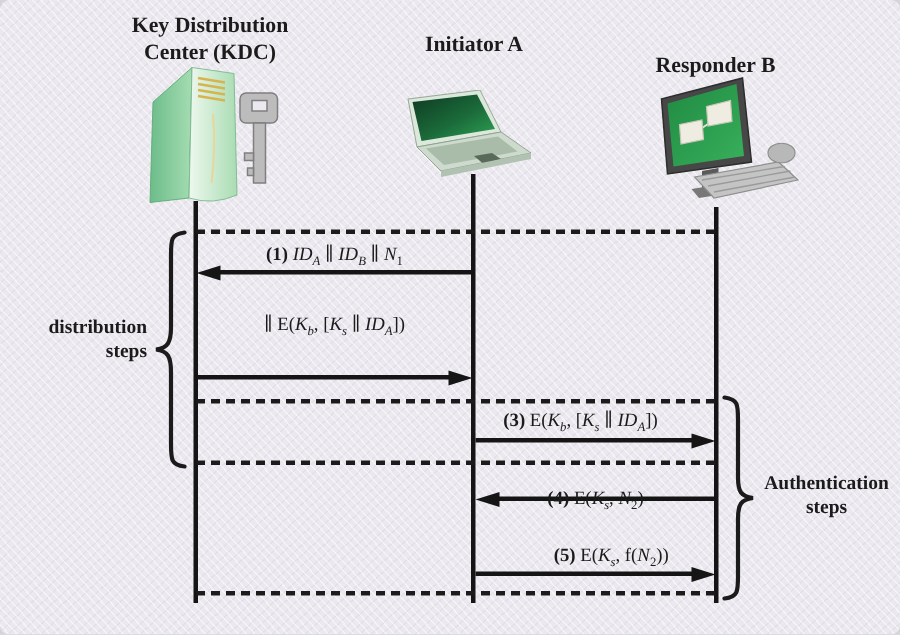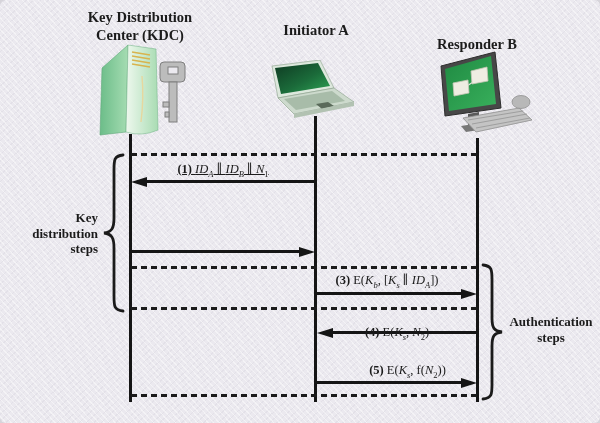--- a/index.html
+++ b/index.html
@@ -140,40 +140,40 @@
   </div>
   <div class="abs arrow dir-left" style="left:317px;top:326px;width:160px;">
     <div class="shaft"></div>
       <div class="head"></div>
   </div>
   <div class="abs arrow dir-right" style="left:317px;top:376px;width:160px;">
     <div class="shaft"></div>
       <div class="head"></div>
   </div>
 
-  <div class="abs msg" style="left:138px;top:161px;width:170px;text-decoration:underline;">
+  <div class="abs msg" style="left:138px;top:161px;width:170px;">
     <div><b>(1)</b> <i>ID</i><sub><i>A</i></sub> ∥ <i>ID</i><sub><i>B</i></sub> ∥ <i>N</i><sub>1</sub></div>
   </div>
   <div class="abs msg" style="left:118px;top:208px;width:210px;">
+    <div>∥ E(<i>K</i><sub><i>b</i></sub>, [<i>K</i><sub><i>s</i></sub> ∥ <i>ID</i><sub><i>A</i></sub>])</div>
   </div>
   <div class="abs msg" style="left:318px;top:272px;width:138px;">
     <div><b>(3)</b> E(<i>K</i><sub><i>b</i></sub>, [<i>K</i><sub><i>s</i></sub> ∥ <i>ID</i><sub><i>A</i></sub>])</div>
   </div>
   <div class="abs msg" style="left:318px;top:324px;width:158px;">
     <div><b>(4)</b> E(<i>K</i><sub><i>s</i></sub>, <i>N</i><sub>2</sub>)</div>
   </div>
   <div class="abs msg" style="left:318px;top:362px;width:179px;">
     <div><b>(5)</b> E(<i>K</i><sub><i>s</i></sub>, f(<i>N</i><sub>2</sub>))</div>
   </div>
 
   <svg class="abs brace" style="left:101px;top:152px;" width="26" height="162" viewBox="0 0 26 162">
     <path d="M22,3 C13,4 13,8 13,18 L13,66 C13,76 11,80 3,81 C11,82 13,86 13,96 L13,144 C13,154 13,158 22,159"></path>
   </svg>
   <div class="abs phase right-align" style="left:14px;top:210px;width:84px;">
-    <div>Key</div>
     <div>distribution</div>
     <div>steps</div>
   </div>
 
   <svg class="abs brace" style="left:479px;top:262px;" width="26" height="140" viewBox="0 0 26 140">
     <path d="M4,3 C13,4 13,8 13,18 L13,56 C13,66 15,69 23,70 C15,71 13,74 13,84 L13,122 C13,132 13,136 4,137"></path>
   </svg>
   <div class="abs phase left-align" style="left:504px;top:314px;width:94px;text-align:center;">
     <div>Authentication</div>
     <div>steps</div>

